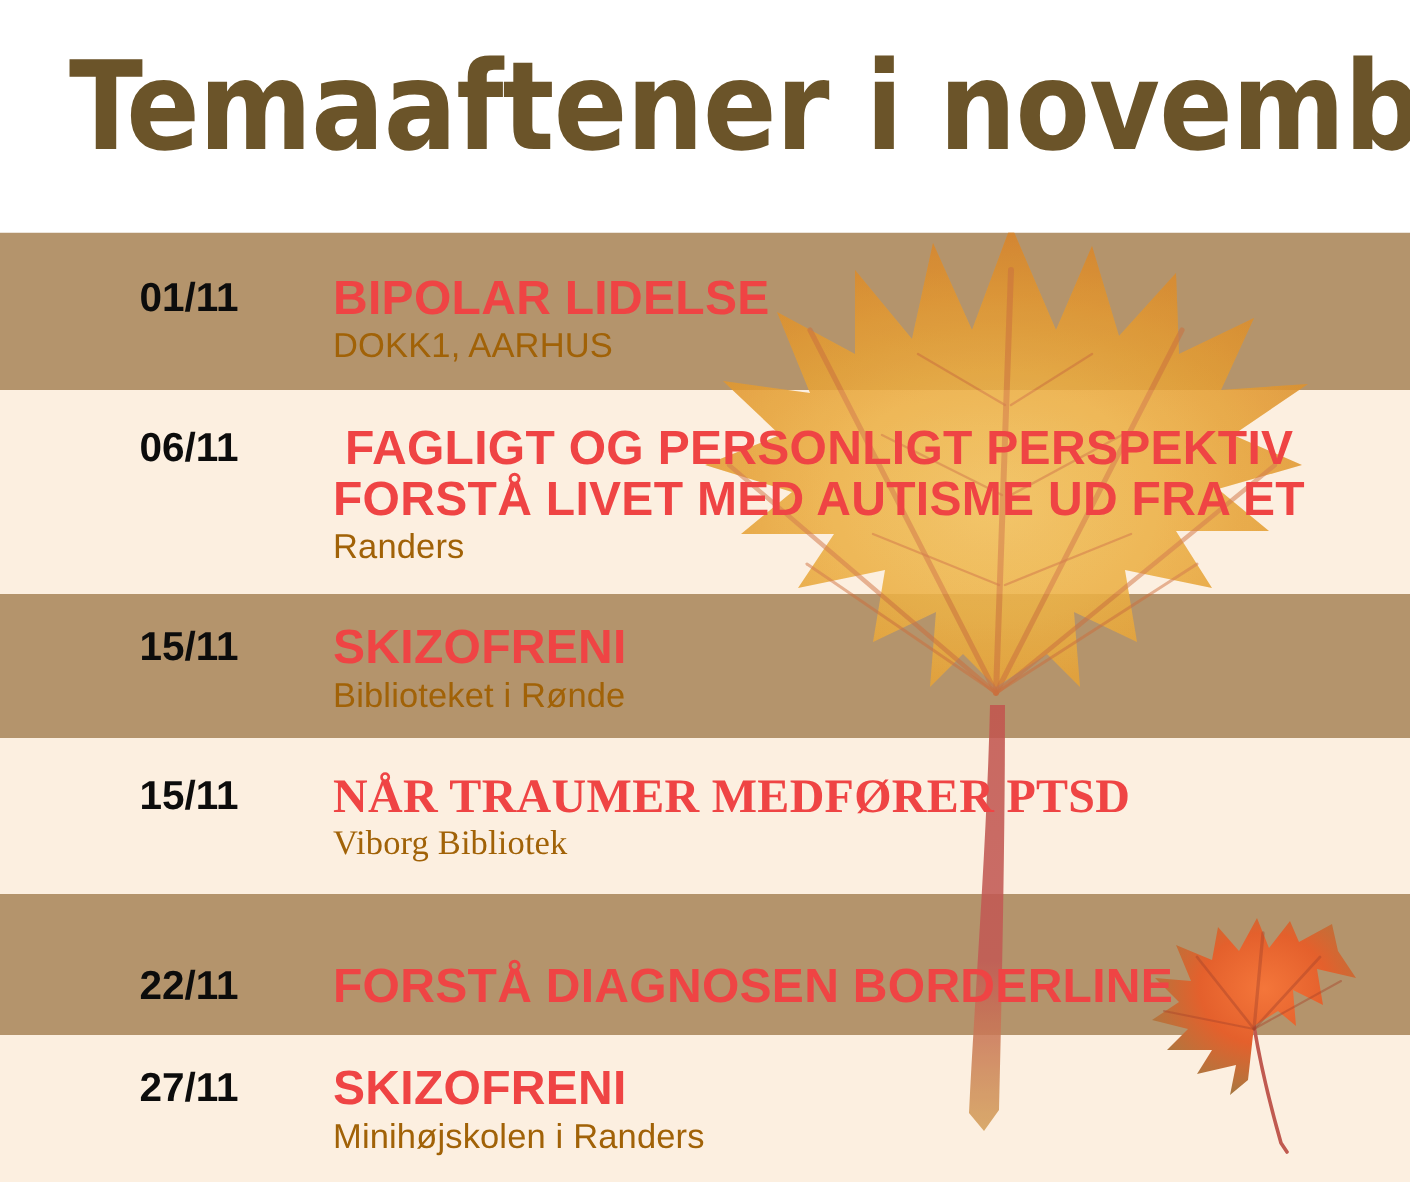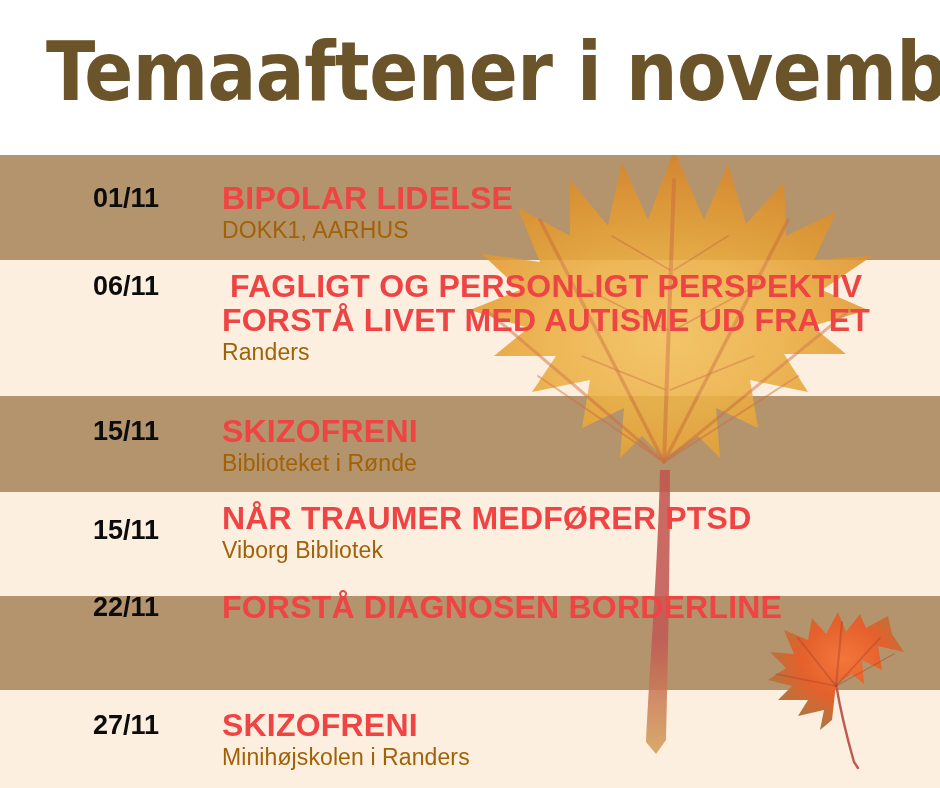--- a/index.html
+++ b/index.html
@@ -234,46 +234,46 @@
   </div>
 
   <div class="row" style="top:155px;height:105px;border-radius:14px;">
     <div class="row-date" style="top:26px;">01/11</div>
     <div class="row-body" style="top:26px;">
       <div class="row-title">BIPOLAR LIDELSE</div>
       <div class="row-venue">DOKK1, AARHUS</div>
     </div>
   </div>
 
-  <div class="row" style="top:248px;height:116px;">
+  <div class="row" style="top:260px;height:116px;">
     <div class="row-date" style="top:21px;">06/11</div>
     <div class="row-body" style="top:21px;">
       <div class="row-title line2">FAGLIGT OG PERSONLIGT PERSPEKTIV</div>
       <div class="row-title">FORSTÅ LIVET MED AUTISME UD FRA ET</div>
       <div class="row-venue">Randers</div>
     </div>
   </div>
 
   <div class="row" style="top:396px;height:96px;">
     <div class="row-date" style="top:18px;">15/11</div>
     <div class="row-body" style="top:18px;">
       <div class="row-title">SKIZOFRENI</div>
       <div class="row-venue">Biblioteket i Rønde</div>
     </div>
   </div>
 
   <div class="row" style="top:492px;height:104px;">
     <div class="row-date" style="top:21px;">15/11</div>
-    <div class="row-body" style="top:9px;">
+    <div class="row-body" style="top:21px;font-family:Liberation Serif, serif;">
       <div class="row-title">NÅR TRAUMER MEDFØRER PTSD</div>
       <div class="row-venue">Viborg Bibliotek</div>
     </div>
   </div>
 
-  <div class="row" style="top:572px;height:94px;">
+  <div class="row" style="top:622px;height:94px;">
     <div class="row-date" style="top:18px;">22/11</div>
     <div class="row-body" style="top:18px;">
       <div class="row-title">FORSTÅ DIAGNOSEN BORDERLINE</div>
     </div>
   </div>
 
   <div class="row" style="top:690px;height:94px;">
     <div class="row-date" style="top:18px;">27/11</div>
     <div class="row-body" style="top:18px;">
       <div class="row-title">SKIZOFRENI</div>

